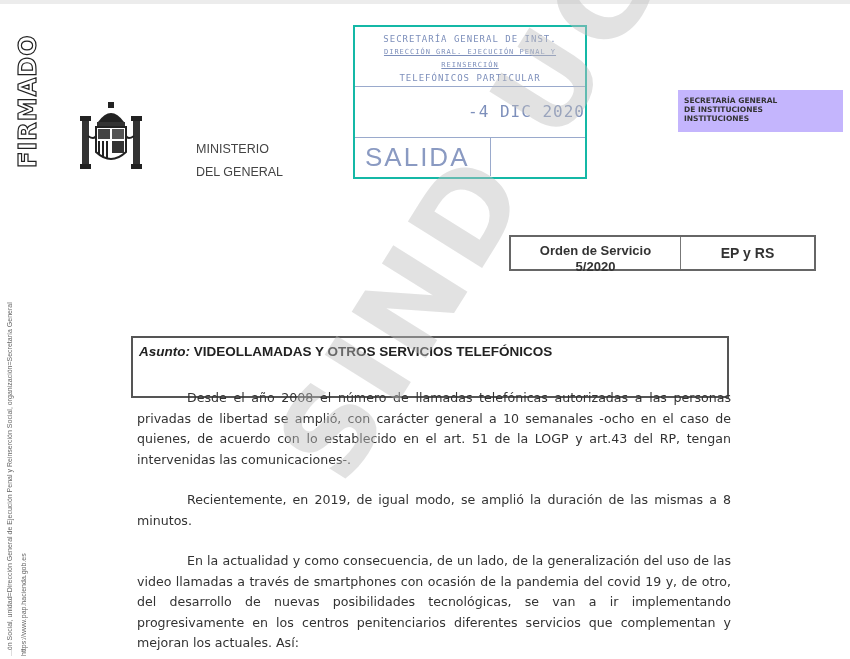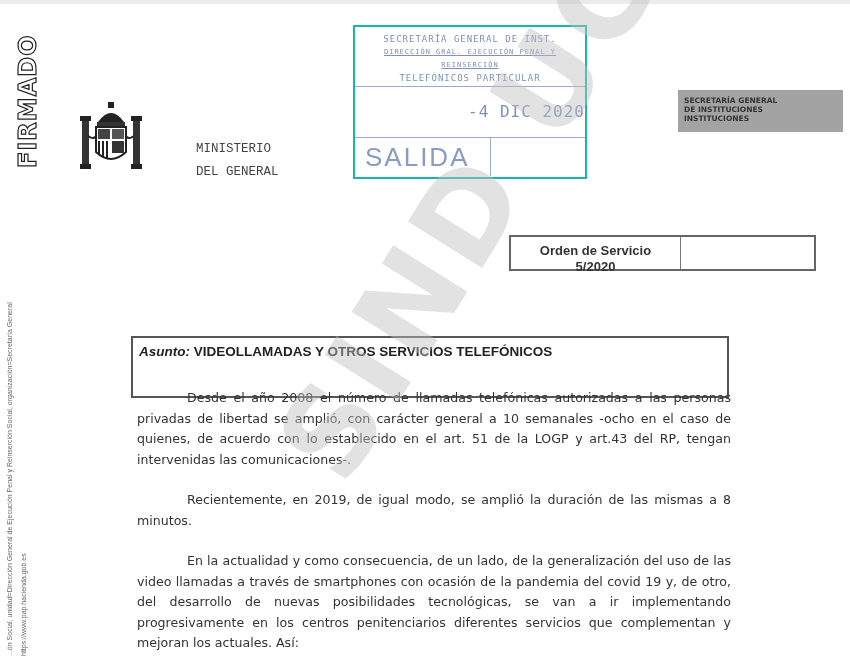--- a/index.html
+++ b/index.html
@@ -12,40 +12,40 @@
              font-family:"DejaVu Sans", sans-serif; font-size:24px; letter-spacing:1px;
              color:#fff; -webkit-text-stroke:1.2px #222; font-weight:bold; white-space:nowrap; }
   .vtext1 { position:absolute; left:6px; top:656px; transform-origin:left top; transform:rotate(-90deg);
             font-size:7px; color:#666; white-space:nowrap; }
   .vtext2 { position:absolute; left:20px; top:656px; transform-origin:left top; transform:rotate(-90deg);
             font-size:7px; color:#666; white-space:nowrap; }
 
   
   .arms { position:absolute; left:78px; top:100px; width:66px; height:72px; }
 
-  .ministry { position:absolute; left:196px; top:138px; font-family:Liberation Mono, monospace;
+  .ministry { position:absolute; left:196px; top:138px; font-family:Liberation Sans, sans-serif;
               font-size:12.5px; color:#444; line-height:23px; }
 
   
   .stamp { position:absolute; left:353px; top:25px; width:230px; height:150px;
            border:2px solid #14b8a6; color:#7d8fbb; }
   .stamp-top { height:60px; border-bottom:1px solid #9aaacc; text-align:center; font-size:9px;
                letter-spacing:1px; line-height:13px; padding-top:6px; box-sizing:border-box;
                font-family:"DejaVu Sans Mono", monospace; }
   .stamp-date { height:50px; border-bottom:1px solid #9aaacc; text-align:right; font-size:16px;
                 line-height:50px; letter-spacing:1px; font-family:"DejaVu Sans Mono", monospace; }
   .stamp-bottom { display:flex; height:38px; }
   .stamp-salida { width:125px; border-right:1px solid #9aaacc; font-size:26px; font-weight:normal;
                   line-height:38px; padding-left:10px; letter-spacing:2px; color:#8a9ac2; }
   .stamp-num { flex:1; display:flex; align-items:center; padding-left:6px; }
   .stamp-no { font-size:11px; margin-right:4px; }
   .stamp-handnum { font-family:"DejaVu Serif", serif; font-style:italic; font-size:24px; color:#6677aa; }
 
   
-  .sg-box { position:absolute; left:678px; top:90px; width:165px; height:42px; background:#a3a3a3;
+  .sg-box { position:absolute; left:678px; top:90px; width:165px; height:42px; background:#c4b5fd;
             font-family:"DejaVu Sans", sans-serif; font-size:7.5px; font-weight:bold; color:#333;
             line-height:9px; padding:6px 0 0 6px; box-sizing:border-box; }
 
   
   .orden { position:absolute; left:509px; top:235px; width:307px; height:36px; border:2px solid #666;
            display:flex; box-sizing:border-box; }
   .orden-left { width:170px; border-right:1px solid #777; font-size:13px; font-weight:bold; color:#333;
                 text-align:center; line-height:16px; padding-top:6px; box-sizing:border-box; }
   .orden-right { flex:1; font-size:14px; font-weight:bold; color:#333; display:flex; align-items:center;
                  justify-content:center; }
@@ -119,20 +119,21 @@
   <div>SECRETARÍA GENERAL</div>
   <div>DE INSTITUCIONES</div>
   <div>INSTITUCIONES</div>
 </div>
 
 <div class="orden">
   <div class="orden-left">
     <div>Orden de Servicio</div>
     <div>5/2020</div>
   </div>
+  <div class="orden-right">EP y RS</div>
 </div>
 
 <div class="asunto">
   <span class="asunto-label">Asunto:</span>
   <span>VIDEOLLAMADAS Y OTROS SERVICIOS TELEFÓNICOS</span>
 </div>
 
 <div class="body">
   <p>Desde el año 2008 el número de llamadas telefónicas autorizadas a las personas privadas de libertad se amplió, con carácter general a 10 semanales -ocho en el caso de quienes, de acuerdo con lo establecido en el art. 51 de la LOGP y art.43 del RP, tengan intervenidas las comunicaciones-.</p>
   <p>Recientemente, en 2019, de igual modo, se amplió la duración de las mismas a 8 minutos.</p>

